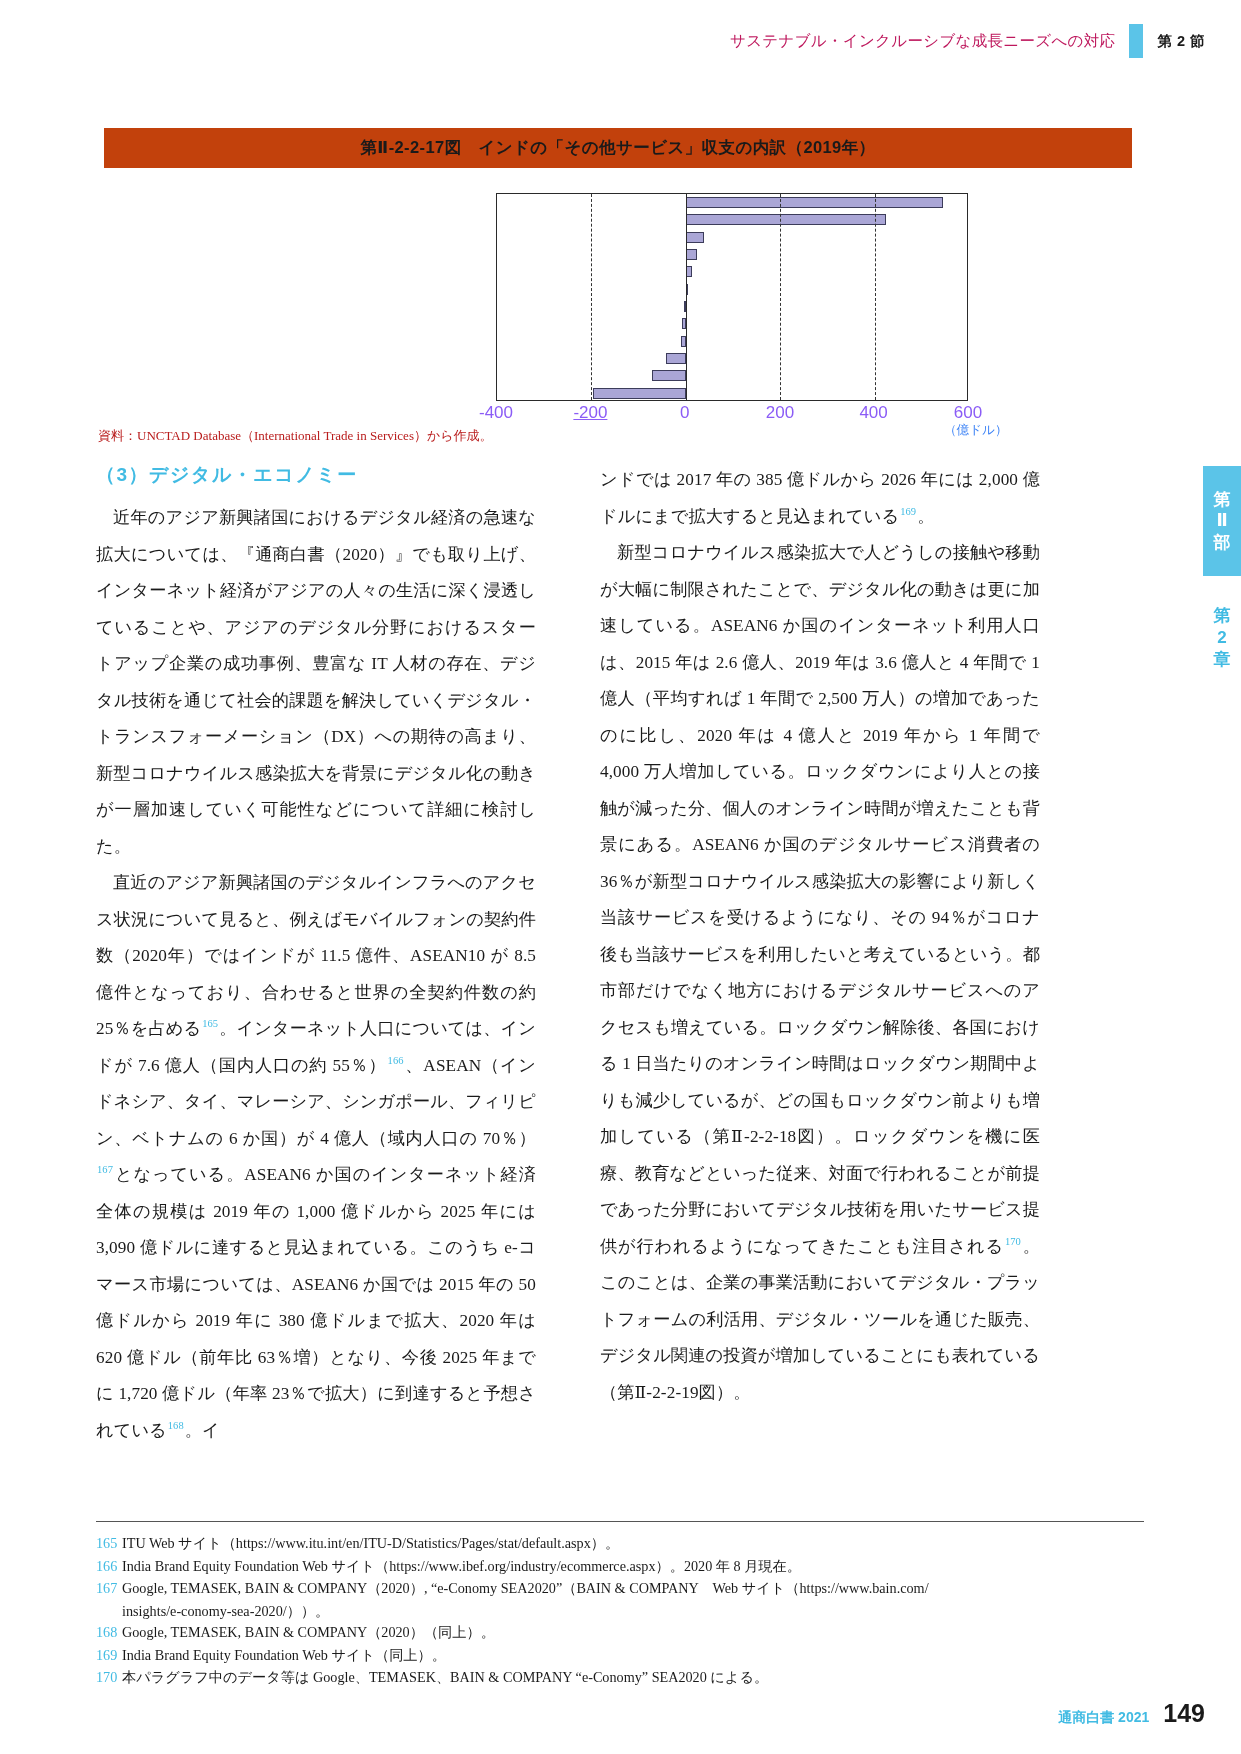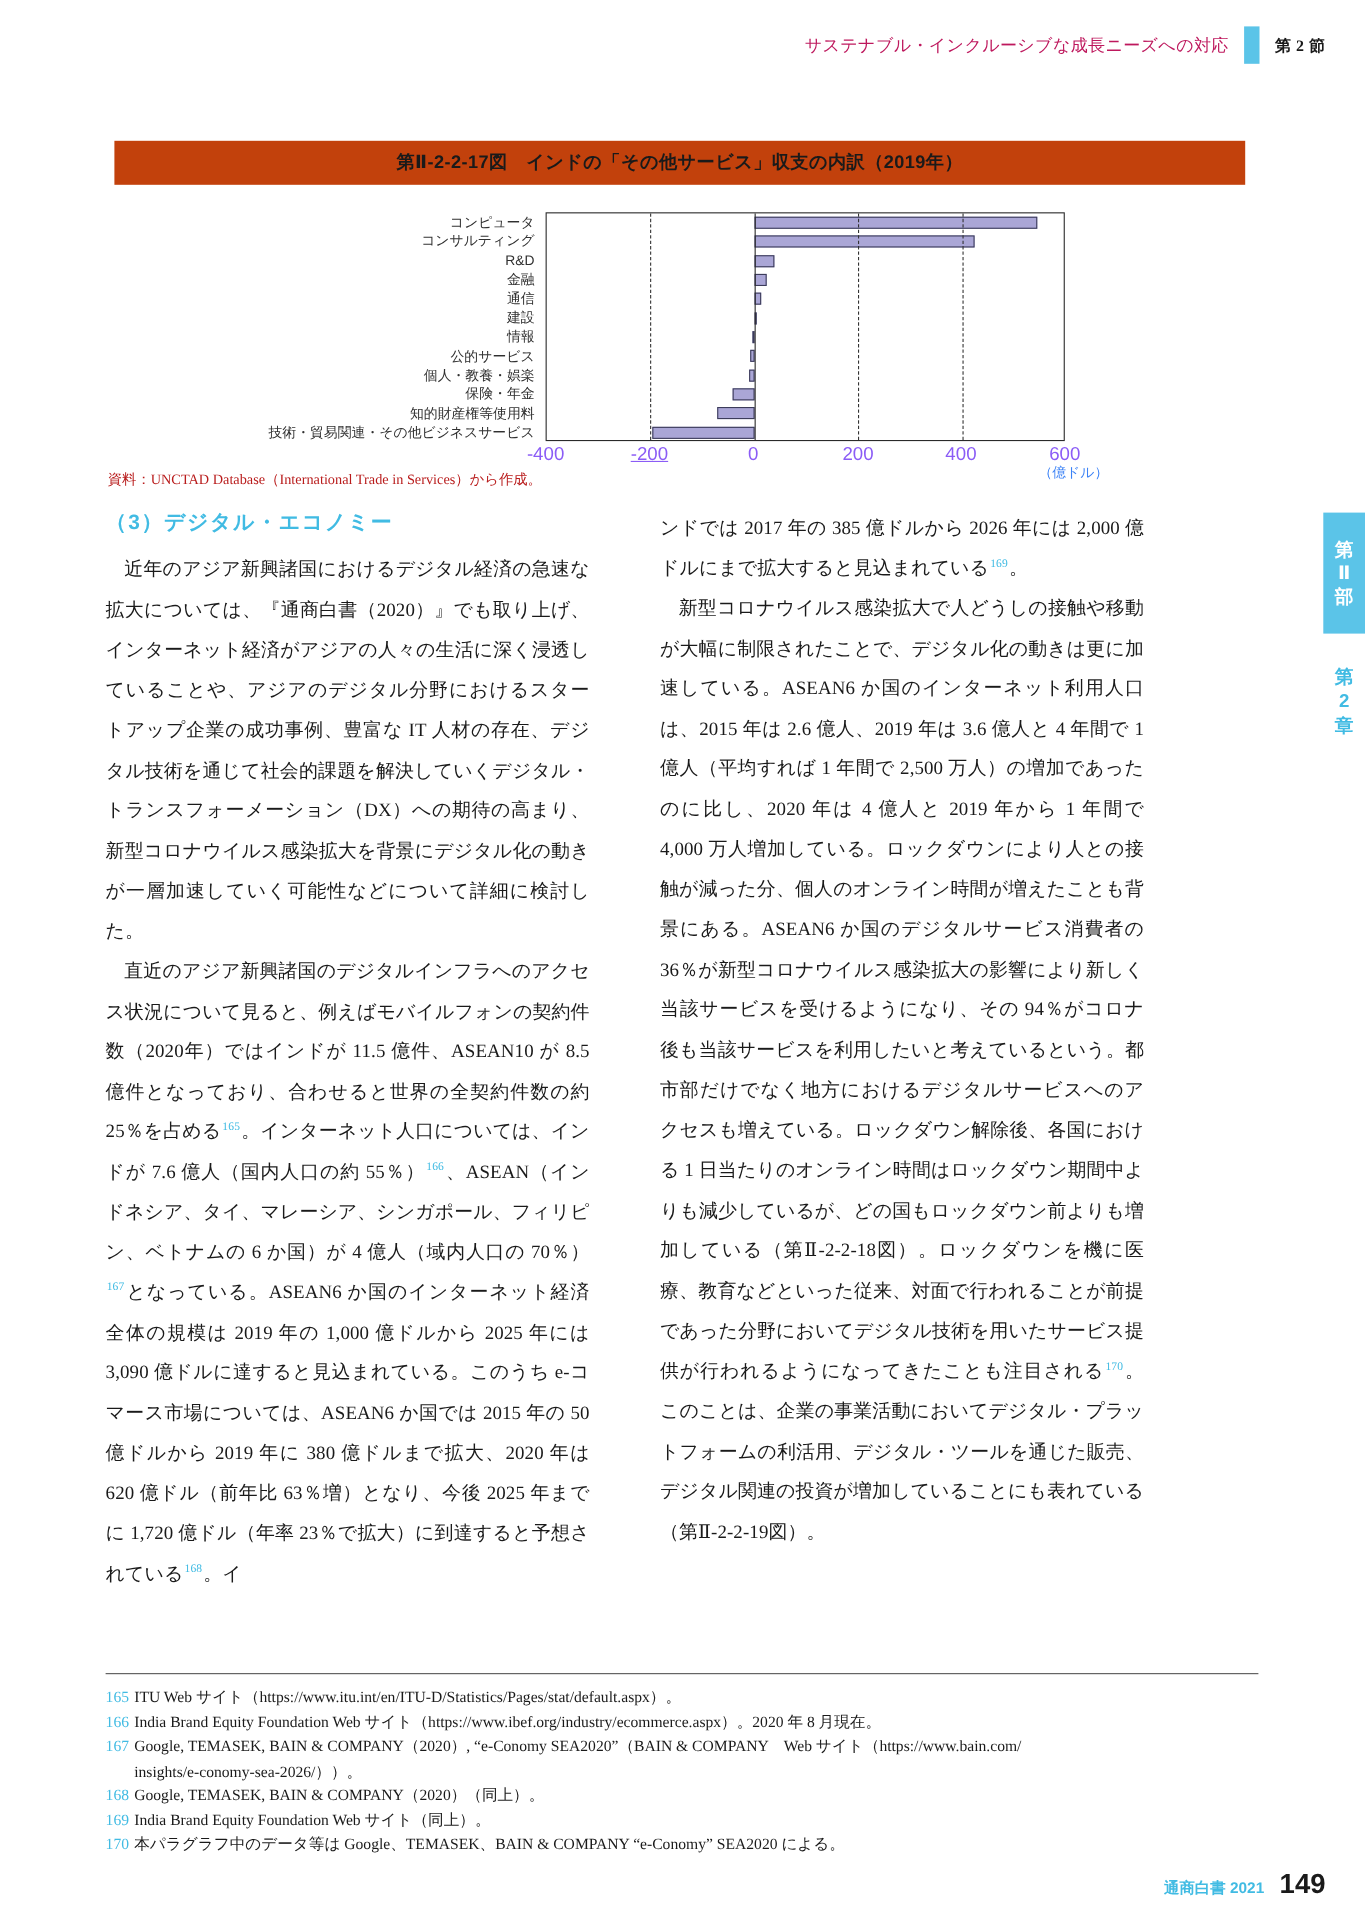--- a/index.html
+++ b/index.html
@@ -32,21 +32,21 @@
     letter-spacing: 0.3px;
     padding-right: 14px;
   }
   .header-tab {
     background: #5bc4e8;
     width: 14px;
     height: 34px;
     margin-right: 14px;
   }
   .header-section {
-    font-family: Liberation Serif, serif;
+    font-family: Liberation Sans, sans-serif;
     font-size: 14.5px;
     font-weight: bold;
     color: #1a1a1a;
     padding-right: 36px;
     letter-spacing: 0.5px;
   }
 
   
   .figure-block {
     position: absolute;
@@ -309,34 +309,20 @@
 <div class="page-header">
   <span class="header-title">サステナブル・インクルーシブな成長ニーズへの対応</span>
   <span class="header-tab"></span>
   <span class="header-section">第 2 節</span>
 </div>
 
 <div class="figure-block">
   <div class="figure-caption">第Ⅱ-2-2-17図　インドの「その他サービス」収支の内訳（2019年）</div>
 
   <div class="chart-area">
-    <div class="cat-labels">
-        <div class="cat-label">コンピュータ</div>
-        <div class="cat-label">コンサルティング</div>
-        <div class="cat-label">R&amp;D</div>
-        <div class="cat-label">金融</div>
-        <div class="cat-label">通信</div>
-        <div class="cat-label">建設</div>
-        <div class="cat-label">情報</div>
-        <div class="cat-label">公的サービス</div>
-        <div class="cat-label">個人・教養・娯楽</div>
-        <div class="cat-label">保険・年金</div>
-        <div class="cat-label">知的財産権等使用料</div>
-        <div class="cat-label">技術・貿易関連・その他ビジネスサービス</div>
-      </div>
     <div class="plot">
       <div class="bars">
           <div class="bar-row" style="height: 17.3333px;">
             <div class="bar" style="left: 188.8px; width: 257.24px; top: 3.16667px; background: rgb(170, 166, 214); border-color: rgb(60, 60, 90);"></div>
           </div>
           <div class="bar-row" style="height: 17.3333px;">
             <div class="bar" style="left: 188.8px; width: 200.6px; top: 3.16667px; background: rgb(170, 166, 214); border-color: rgb(60, 60, 90);"></div>
           </div>
           <div class="bar-row" style="height: 17.3333px;">
             <div class="bar" style="left: 188.8px; width: 17.936px; top: 3.16667px; background: rgb(170, 166, 214); border-color: rgb(60, 60, 90);"></div>
@@ -421,21 +407,21 @@
         <span class="fn-text">ITU Web サイト（https://www.itu.int/en/ITU-D/Statistics/Pages/stat/default.aspx）。</span>
       </div>
       <div class="fn-item">
         <span class="fn-num">166</span>
         <span class="fn-text">India Brand Equity Foundation Web サイト（https://www.ibef.org/industry/ecommerce.aspx）。2020 年 8 月現在。</span>
       </div>
       <div class="fn-item">
         <span class="fn-num">167</span>
         <span class="fn-text">Google, TEMASEK, BAIN &amp; COMPANY（2020）, “e-Conomy SEA2020”（BAIN &amp; COMPANY　Web サイト（https://www.bain.com/</span>
       </div>
-      <div class="fn-cont">insights/e-conomy-sea-2026/））。</div>
+      <div class="fn-cont">insights/e-conomy-sea-2020/））。</div>
       <div class="fn-item">
         <span class="fn-num">168</span>
         <span class="fn-text">Google, TEMASEK, BAIN &amp; COMPANY（2020）（同上）。</span>
       </div>
       <div class="fn-item">
         <span class="fn-num">169</span>
         <span class="fn-text">India Brand Equity Foundation Web サイト（同上）。</span>
       </div>
       <div class="fn-item">
         <span class="fn-num">170</span>

